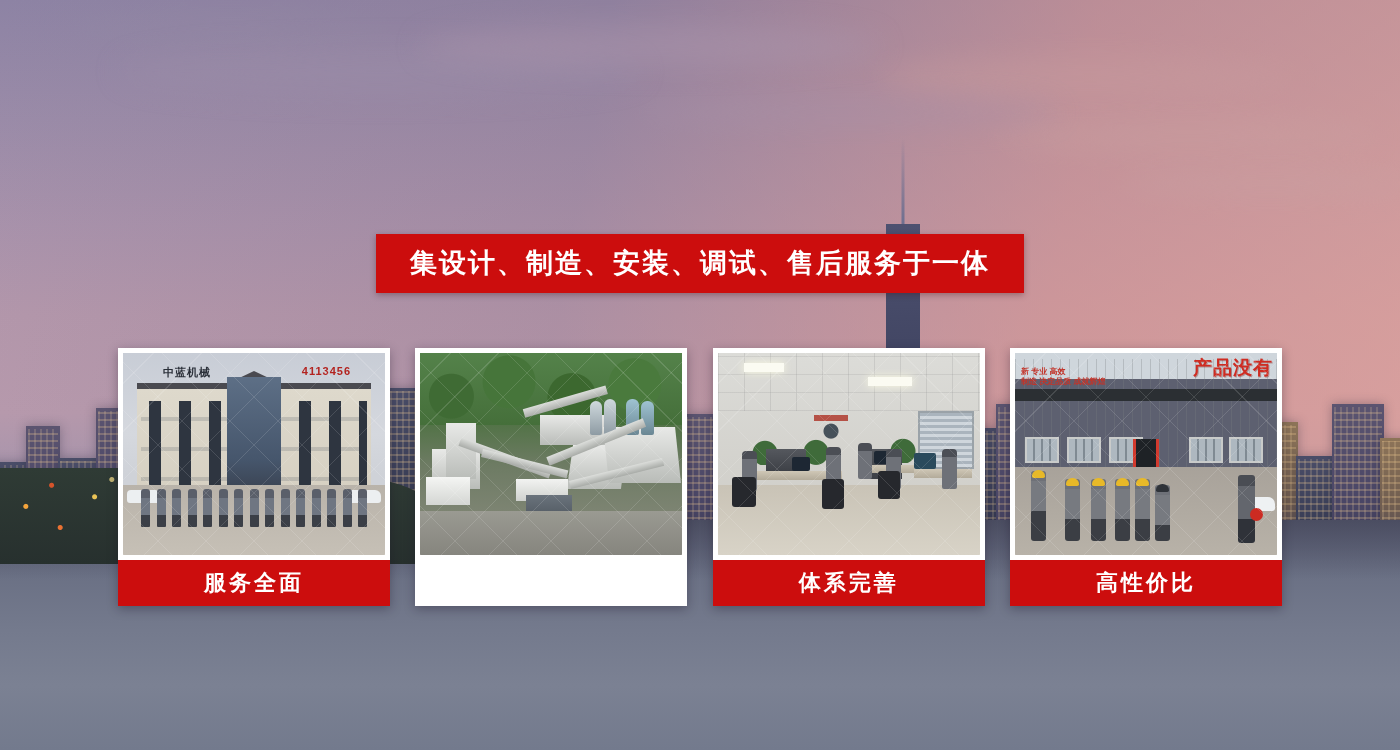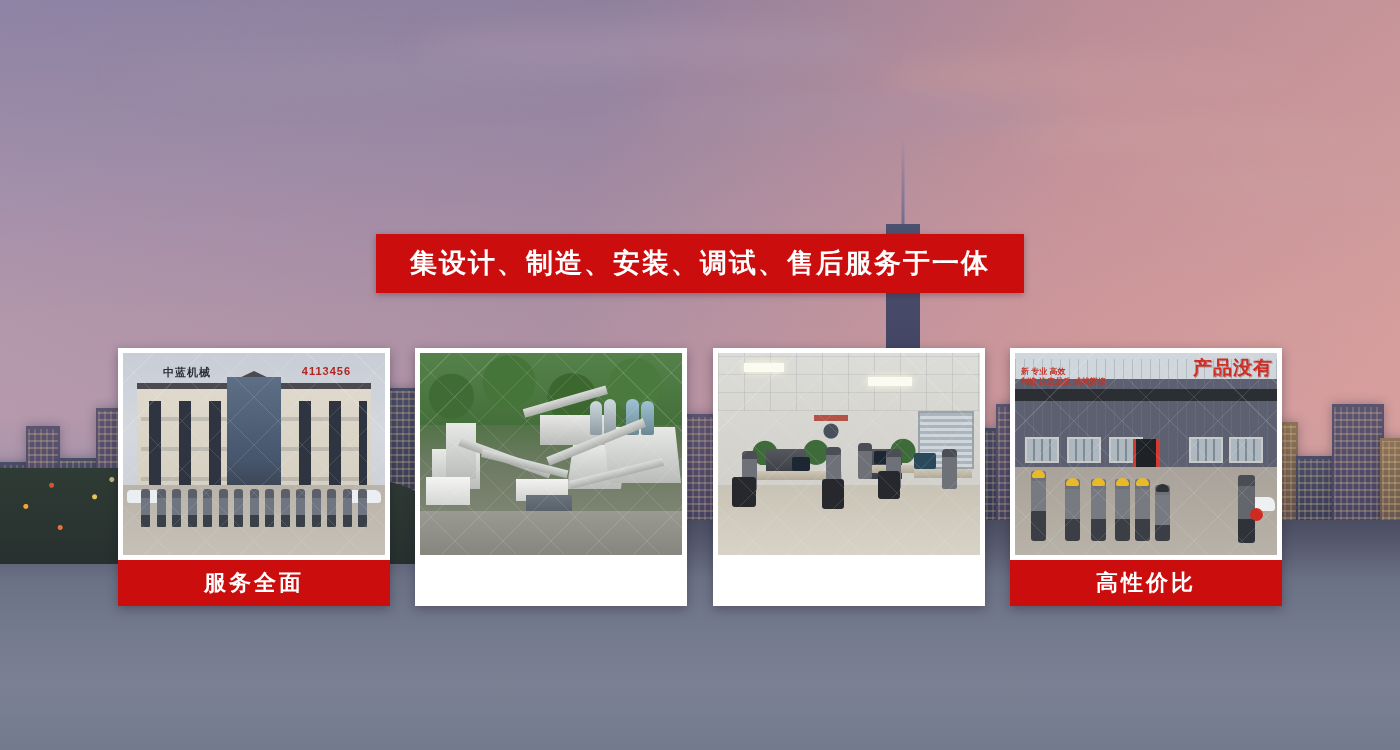--- a/index.html
+++ b/index.html
@@ -436,20 +436,21 @@
         <div class="p3-person" style="left:24px;  top:98px;  width:15px; height:40px;"></div>
         <div class="p3-person" style="left:108px; top:94px;  width:15px; height:42px;"></div>
         <div class="p3-person" style="left:140px; top:90px;  width:14px; height:36px;"></div>
         <div class="p3-person" style="left:168px; top:96px;  width:15px; height:40px;"></div>
         <div class="p3-person" style="left:224px; top:96px;  width:15px; height:40px;"></div>
         <div class="p3-chair" style="left:14px;  top:124px; width:24px; height:30px;"></div>
         <div class="p3-chair" style="left:104px; top:126px; width:22px; height:30px;"></div>
         <div class="p3-chair" style="left:160px; top:118px; width:22px; height:28px;"></div>
         <div class="wm"></div>
       </div>
+      <div class="card-label">体系完善</div>
     </div>
 
     <div class="card">
       <div class="photo">
         <div class="p4-sky"></div>
         <div class="p4-fac"></div>
         <div class="p4-slogan">产品没有</div>
         <div class="p4-slogan2">新 专业 高效<br>制造 决定品质 成就辉煌</div>
         <div class="p4-band"></div>
         <div class="p4-win" style="left:10px;"></div>

